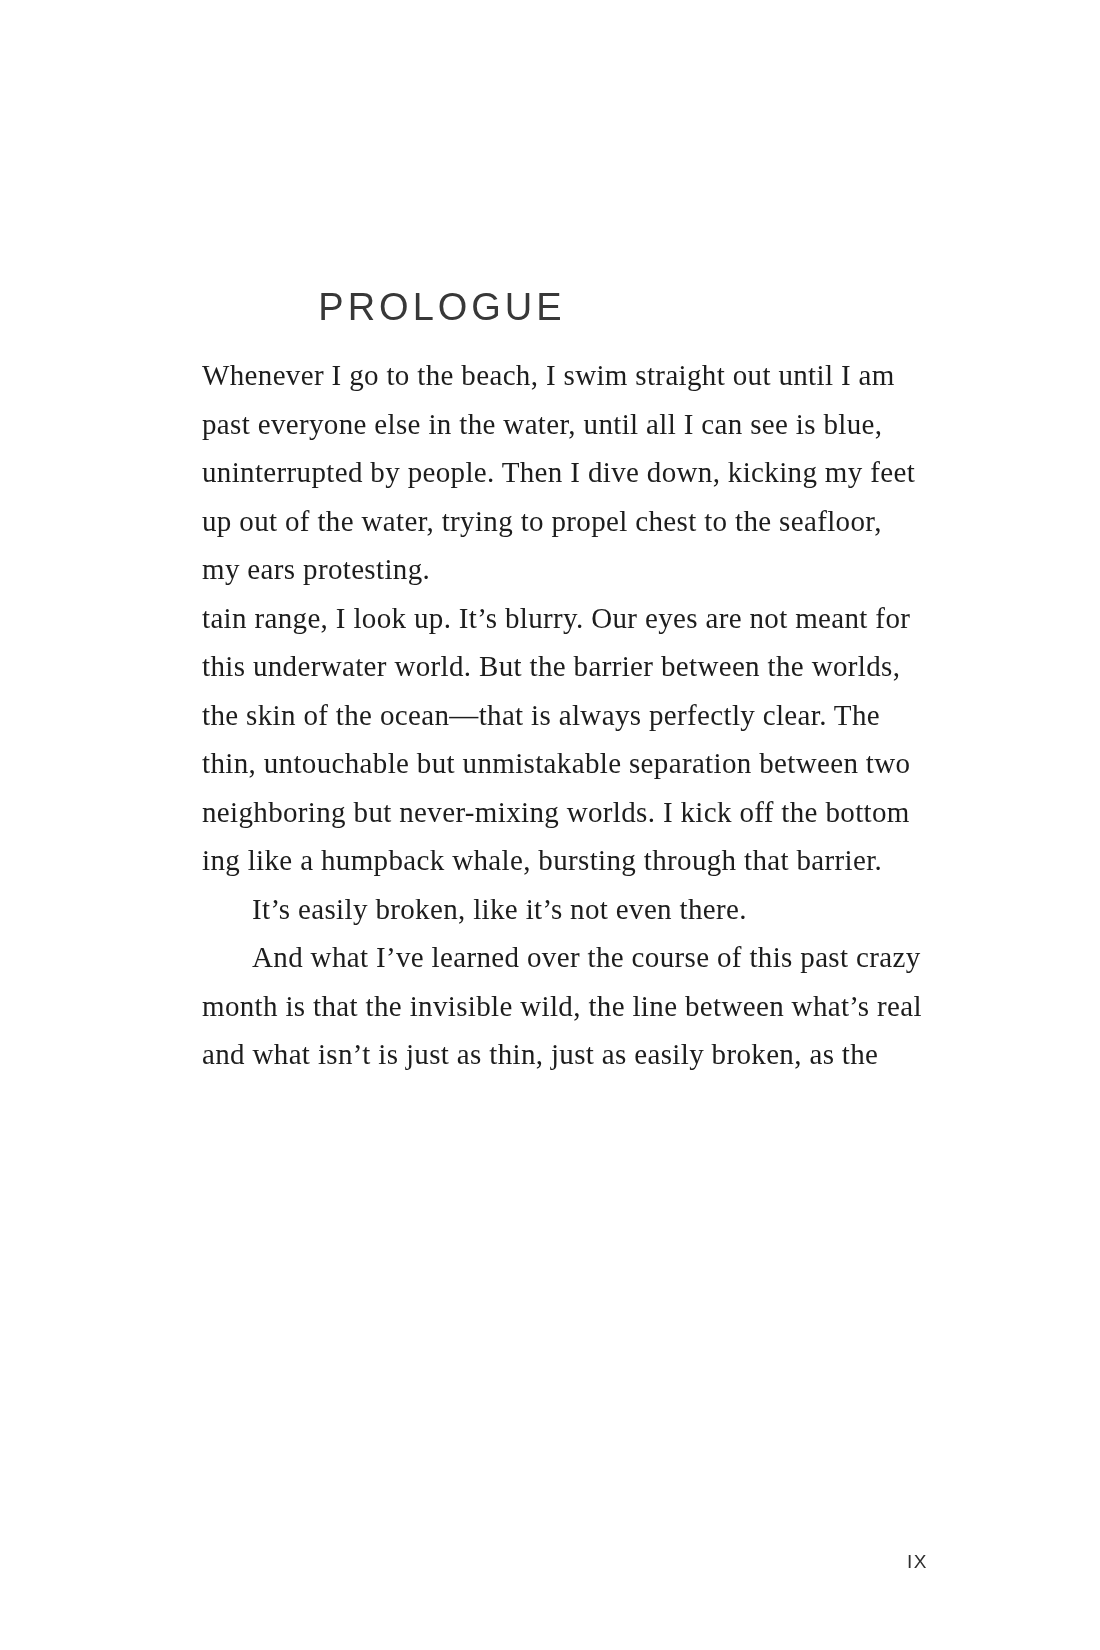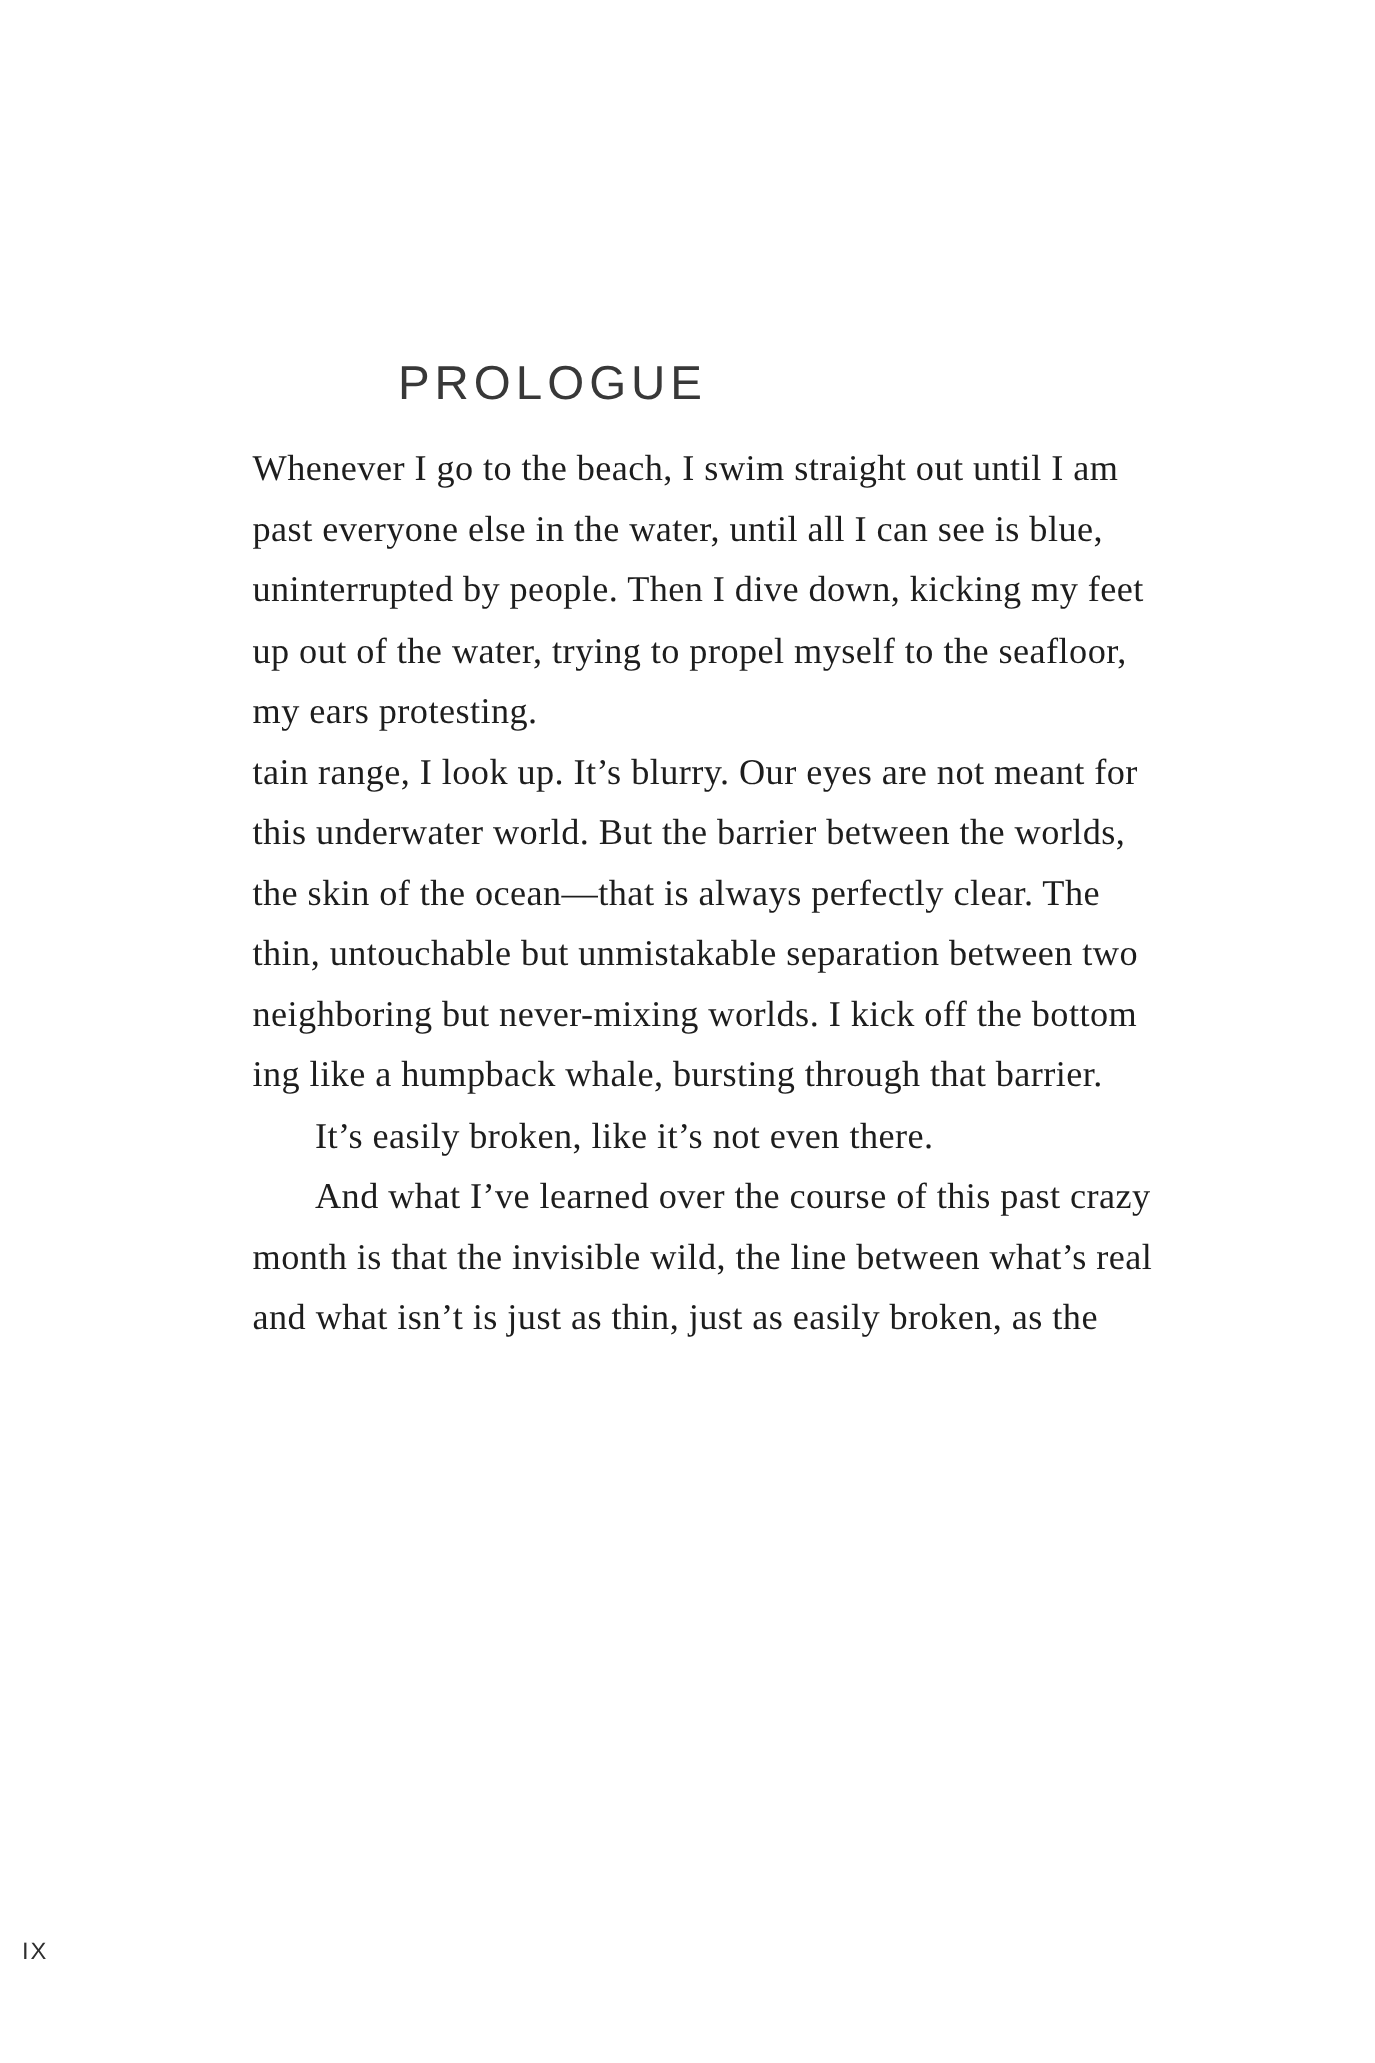--- a/index.html
+++ b/index.html
@@ -45,42 +45,42 @@
   }
   .line {
     white-space: nowrap;
   }
   .line.indent {
     padding-left: 50px;
   }
   .page-number {
     position: absolute;
     top: 1552px;
-    left: 16px;
+    left: 0;
     width: 928px;
-    text-align: left;
+    text-align: right;
     font-family: "Liberation Sans", sans-serif;
     font-size: 19px;
     line-height: 1;
     letter-spacing: 0.08em;
     text-indent: 0.08em;
     color: var(--folio-text);
   }
 </style>
 </head>
 <body>
 
 <div class="page">
   <h1 class="chapter-title">PROLOGUE</h1>
 
   <div class="body-text">
       <div class="line">Whenever I go to the beach, I swim straight out until I am</div>
       <div class="line">past everyone else in the water, until all I can see is blue,</div>
       <div class="line">uninterrupted by people. Then I dive down, kicking my feet</div>
-      <div class="line">up out of the water, trying to propel myself to the seafloor,</div>
+      <div class="line">up out of the water, trying to propel chest to the seafloor,</div>
       <div class="line">my ears protesting.</div>
       <div class="line">tain range, I look up. It’s blurry. Our eyes are not meant for</div>
       <div class="line">this underwater world. But the barrier between the worlds,</div>
       <div class="line">the skin of the ocean—that is always perfectly clear. The</div>
       <div class="line">thin, untouchable but unmistakable separation between two</div>
       <div class="line">neighboring but never-mixing worlds. I kick off the bottom</div>
       <div class="line">ing like a humpback whale, bursting through that barrier.</div>
       <div class="line indent">It’s easily broken, like it’s not even there.</div>
       <div class="line indent">And what I’ve learned over the course of this past crazy</div>
       <div class="line">month is that the invisible wild, the line between what’s real</div>

